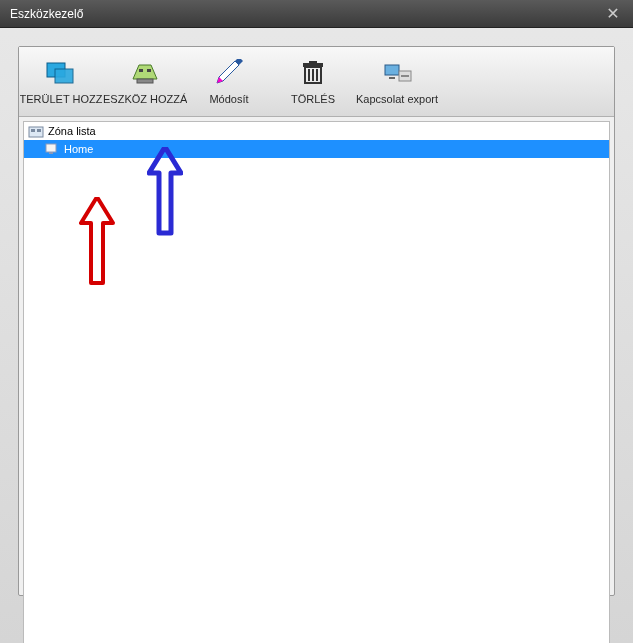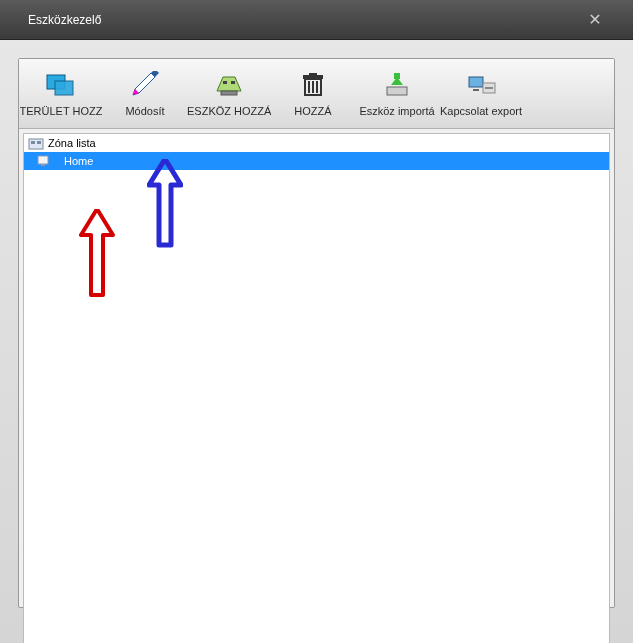--- a/index.html
+++ b/index.html
@@ -6,26 +6,26 @@
 body {
   width: 633px;
   height: 643px;
   background: linear-gradient(to bottom, #e8e8e8, #d5d5d5);
   font-family: Tahoma, Arial, sans-serif;
   font-size: 11px;
   overflow: hidden;
   position: relative;
 }
 .titlebar {
-  height: 40px;
+  height: 28px;
   background: linear-gradient(to bottom, #5a5a5a, #3a3a3a);
   color: #fff;
   display: flex;
   align-items: center;
-  padding: 0 28px;
+  padding: 0 10px;
   border-bottom: 1px solid #222;
 }
 .titlebar .title { flex: 1; font-size: 12px; }
 .close-btn {
   width: 20px; height: 20px;
   display: flex; align-items: center; justify-content: center;
   font-size: 16px; color: #ccc; cursor: pointer;
   font-family: Arial, sans-serif;
 }
 
@@ -79,22 +79,22 @@
   display: flex;
   align-items: center;
   padding: 2px 4px;
   gap: 4px;
   font-size: 11px;
   color: #000;
 }
 .tree-child {
   display: flex;
   align-items: center;
-  padding: 2px 4px 2px 12px;
-  gap: 12px;
+  padding: 2px 4px 2px 20px;
+  gap: 4px;
   font-size: 11px;
   background: #1e90ff;
   color: #fff;
 }
 .tree-icon { width: 16px; height: 14px; display:flex; align-items:center; justify-content:center; }
 
 .footer {
   display: flex;
   justify-content: center;
   align-items: flex-start;
@@ -142,64 +142,54 @@
             <rect x="2" y="4" width="18" height="14" fill="#2aa8e0" stroke="#0b5c8a" stroke-width="1"></rect>
             <rect x="10" y="10" width="18" height="14" fill="#2aa8e0" stroke="#0b5c8a" stroke-width="1" opacity="0.9"></rect>
           </svg>
         </span>
         <span class="tb-label">TERÜLET HOZZ</span>
       </div>
 
       <div class="tb-item">
         <span class="icon">
           <svg viewBox="0 0 32 28">
-            <polygon points="4,24 10,22 26,6 22,2 6,18" fill="#fff" stroke="#2a5aa0" stroke-width="1"></polygon>
-            <polygon points="22,2 26,6 30,2 26,-2" fill="#2a5aa0"></polygon>
-            <polygon points="4,24 10,22 6,18" fill="#f0c"></polygon>
-          </svg>
-        </span>
-        <span class="tb-label">Módosít</span>
-      </div>
-
-      <div class="tb-item">
-        <span class="icon">
-          <svg viewBox="0 0 32 28">
             <polygon points="4,20 28,20 22,6 10,6" fill="#b0d977" stroke="#4a7a2a" stroke-width="1"></polygon>
             <rect x="8" y="20" width="16" height="4" fill="#888" stroke="#555" stroke-width="1"></rect>
             <rect x="10" y="10" width="4" height="3" fill="#444"></rect>
             <rect x="18" y="10" width="4" height="3" fill="#444"></rect>
           </svg>
         </span>
         <span class="tb-label">ESZKÖZ HOZZÁ</span>
+      </div>
+
+      <div class="tb-item">
+        <span class="icon">
+          <svg viewBox="0 0 32 28">
+            <polygon points="4,24 10,22 26,6 22,2 6,18" fill="#fff" stroke="#2a5aa0" stroke-width="1"></polygon>
+            <polygon points="22,2 26,6 30,2 26,-2" fill="#2a5aa0"></polygon>
+            <polygon points="4,24 10,22 6,18" fill="#f0c"></polygon>
+          </svg>
+        </span>
+        <span class="tb-label">Módosít</span>
       </div>
 
       <div class="tb-item">
         <span class="icon">
           <svg viewBox="0 0 32 28">
             <rect x="8" y="8" width="16" height="16" fill="none" stroke="#333" stroke-width="2"></rect>
             <rect x="6" y="4" width="20" height="4" fill="#333"></rect>
             <rect x="12" y="2" width="8" height="2" fill="#333"></rect>
             <line x1="12" y1="10" x2="12" y2="22" stroke="#333" stroke-width="2"></line>
             <line x1="16" y1="10" x2="16" y2="22" stroke="#333" stroke-width="2"></line>
             <line x1="20" y1="10" x2="20" y2="22" stroke="#333" stroke-width="2"></line>
           </svg>
         </span>
-        <span class="tb-label">HOZZÁ</span>
-      </div>
-
-      <div class="tb-item">
-        <span class="icon">
-          <svg viewBox="0 0 32 28">
-            <rect x="6" y="16" width="20" height="8" fill="#d0d0d0" stroke="#666" stroke-width="1"></rect>
-            <polygon points="16,14 10,6 22,6" fill="#3cbf3c" transform="rotate(180 16 10)"></polygon>
-            <rect x="13" y="2" width="6" height="6" fill="#3cbf3c"></rect>
-          </svg>
-        </span>
-        <span class="tb-label">Eszköz importá</span>
-      </div>
+        <span class="tb-label">TÖRLÉS</span>
+      </div>
+
 
 
       <div class="tb-item">
         <span class="icon">
           <svg viewBox="0 0 32 28">
             <rect x="4" y="6" width="14" height="10" fill="#6ab0e0" stroke="#2a5a88" stroke-width="1"></rect>
             <rect x="8" y="18" width="6" height="2" fill="#666"></rect>
             <rect x="18" y="12" width="12" height="10" fill="#ddd" stroke="#888" stroke-width="1"></rect>
             <rect x="20" y="16" width="8" height="2" fill="#888"></rect>
           </svg>

